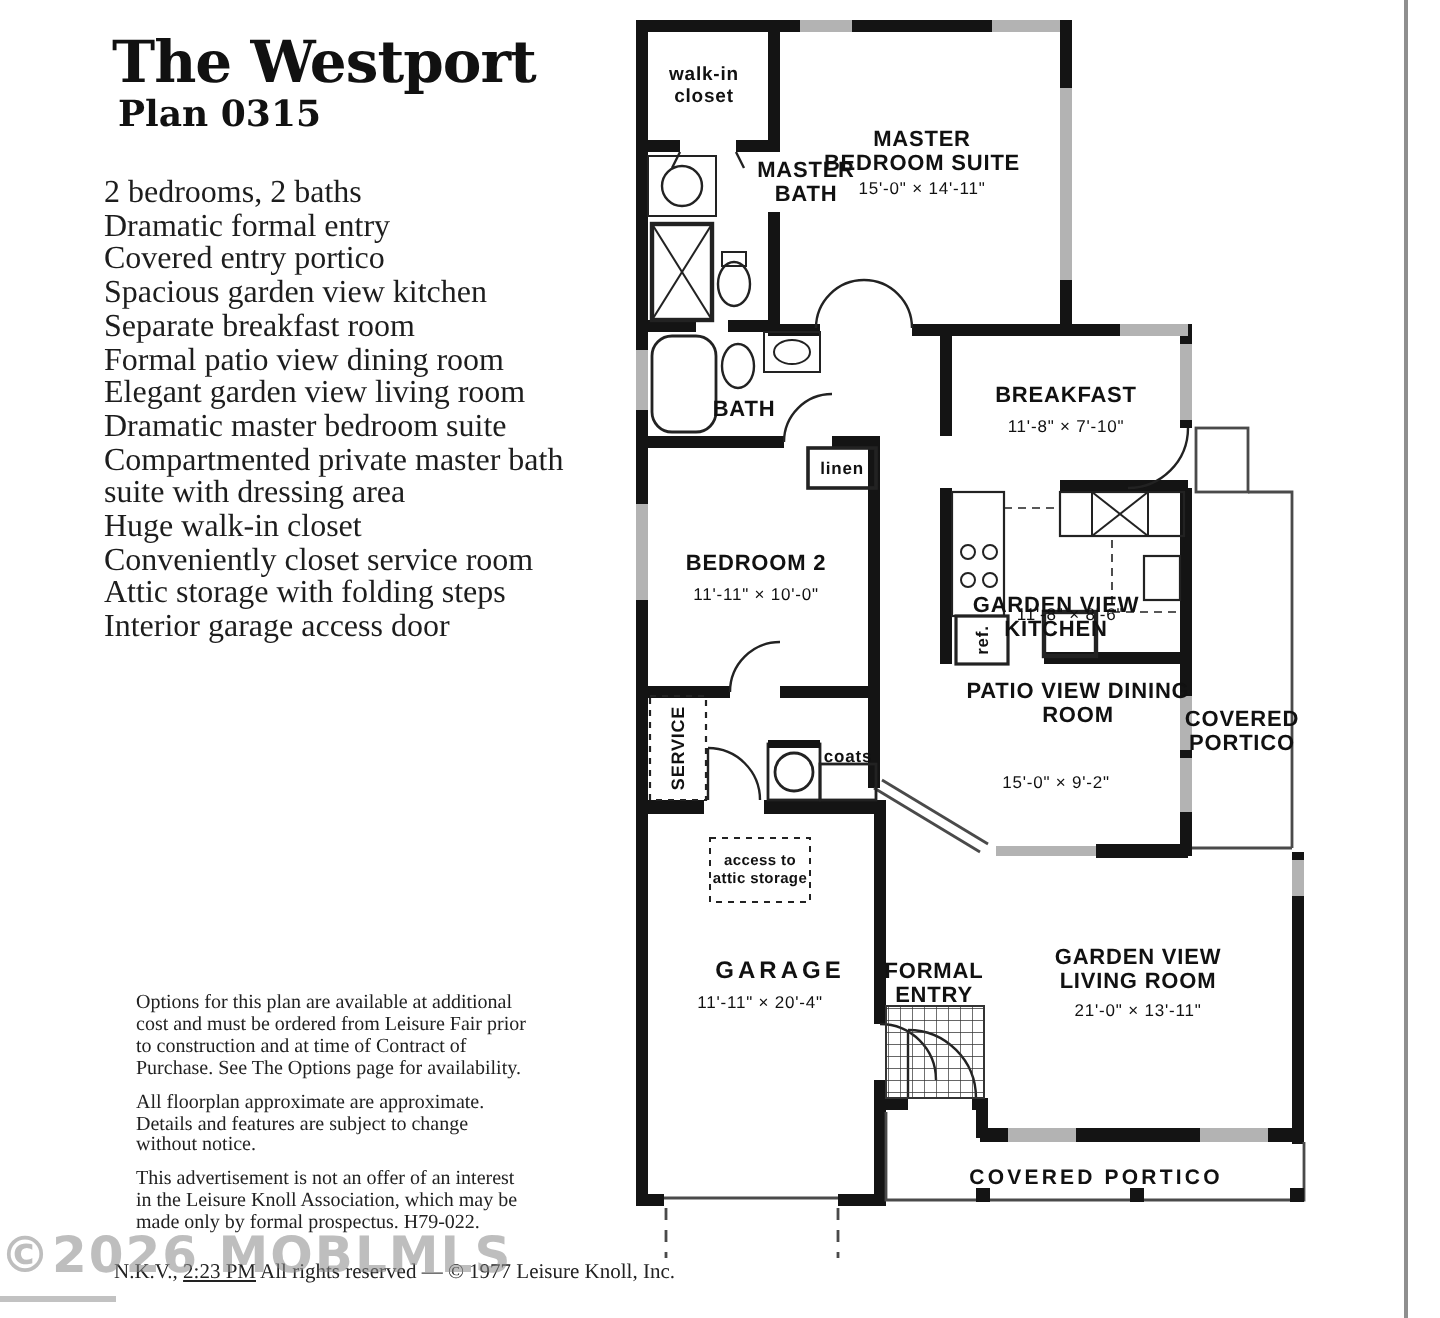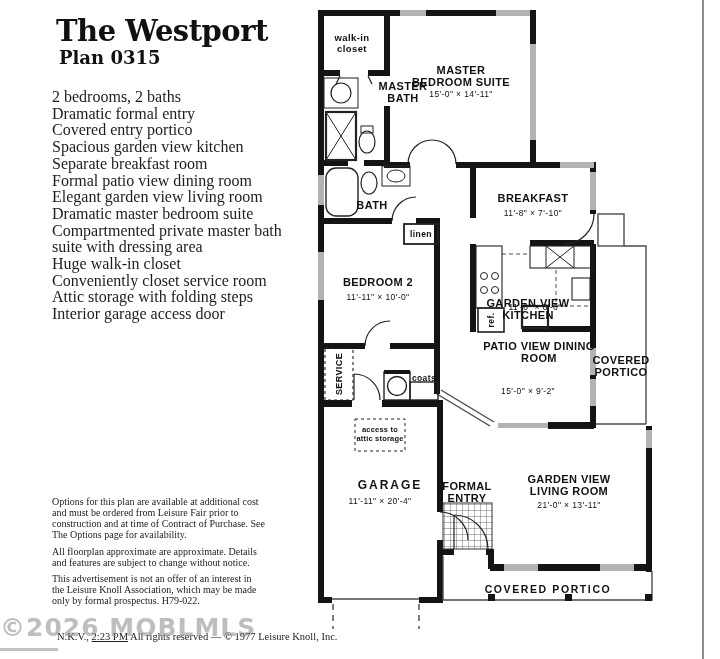--- a/index.html
+++ b/index.html
@@ -6,21 +6,21 @@
   #page{position:relative;width:720px;height:659px;background:#ffffff;overflow:hidden;
         font-family:"Liberation Serif",serif;color:#1a1a1a;}
   
   #title{position:absolute;left:56px;top:14px;font-family:"DejaVu Serif",serif;
          font-weight:bold;font-size:29px;letter-spacing:-0.5px;color:#111;}
   #plan-number{position:absolute;left:59px;top:47px;font-family:"DejaVu Serif",serif;
          font-weight:bold;font-size:18px;color:#111;}
   #features{position:absolute;left:52px;top:89px;width:252px;margin:0;padding:0;
          list-style:none;font-size:16px;line-height:16.7px;color:#1d1d1d;}
   #disclaimers{position:absolute;left:52px;top:497px;width:214px;font-size:10px;line-height:10.9px;color:#222;}
-  #disclaimers p{margin:0 0 6px 0;}
+  #disclaimers p{margin:0 0 6px 16px;}
   #watermark{position:absolute;left:0px;top:613px;font-family:"DejaVu Sans",sans-serif;
          font-size:25px;font-weight:bold;color:#8a8a8a;opacity:.55;letter-spacing:1px;white-space:nowrap;}
   #copyright{position:absolute;left:57px;top:631px;font-size:10.5px;color:#222;white-space:nowrap;}
   #copyright .time{text-decoration:underline;}
   
   .lbl{position:absolute;transform:translate(-50%,-50%);text-align:center;
        font-family:"Liberation Sans",sans-serif;font-weight:bold;font-size:11px;
        letter-spacing:.4px;color:#111;white-space:nowrap;line-height:12px;}
   .lbl.wrap{white-space:normal;}
   .lbl.dims{font-weight:normal;font-size:8.5px;letter-spacing:.4px;}

